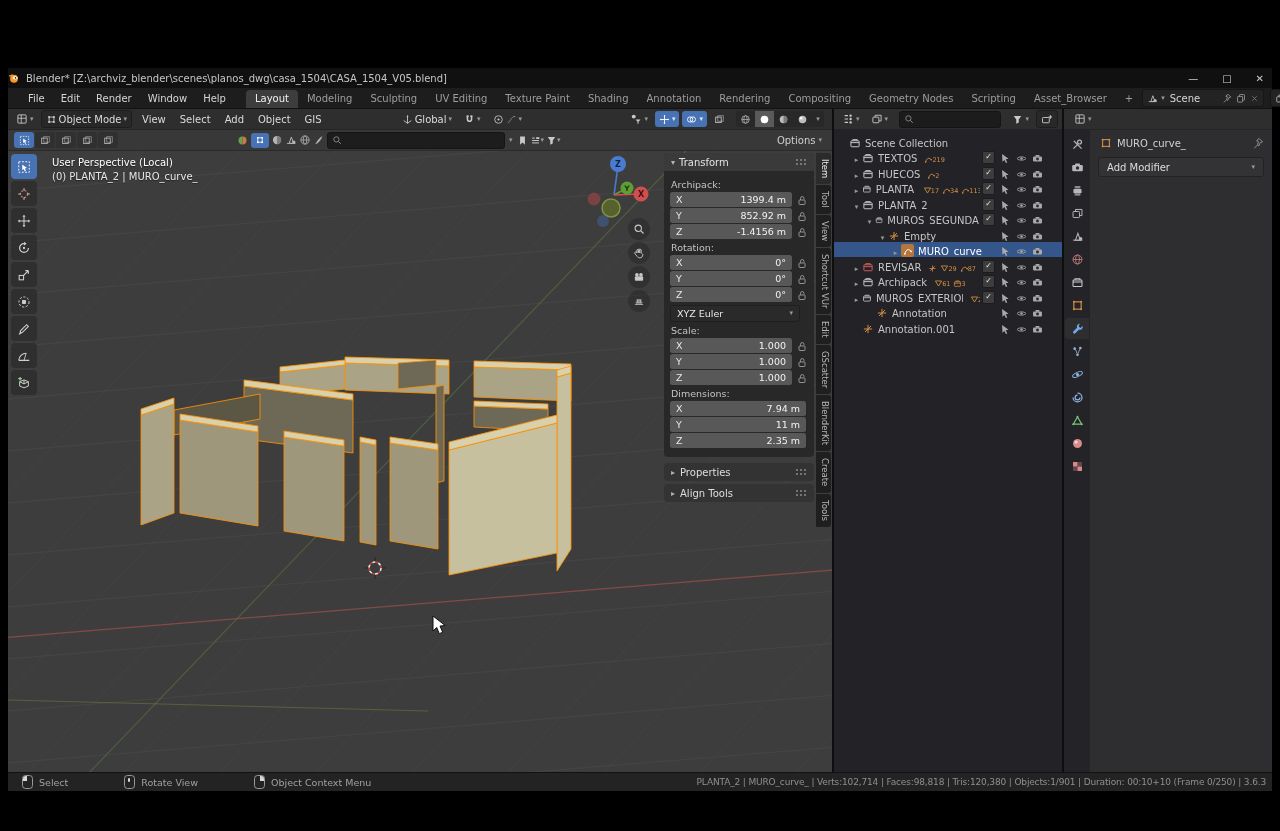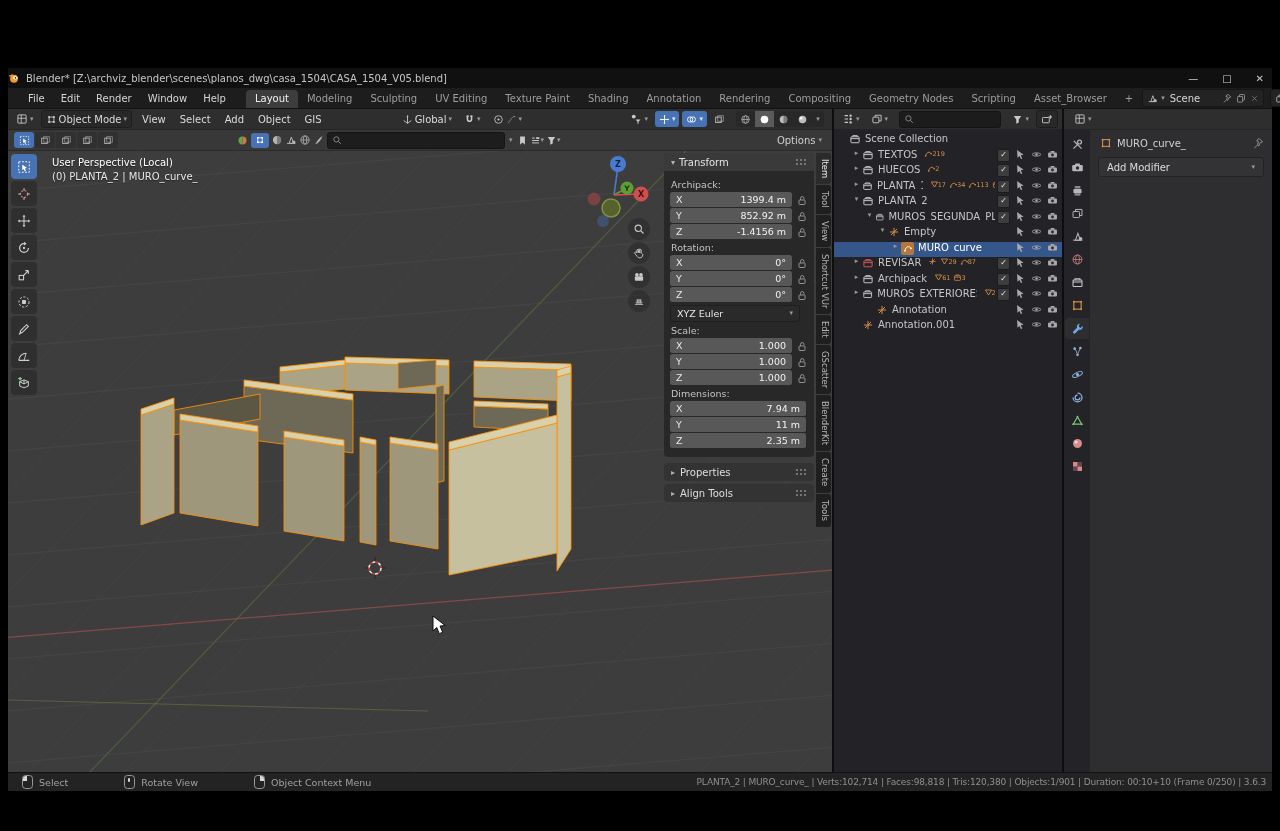--- a/index.html
+++ b/index.html
@@ -84,21 +84,21 @@
   .cpanel .arrow{color:#b0b0b0;font-size:8px;}
 
   .sidetabs{position:absolute;right:1px;top:2px;display:flex;flex-direction:column;gap:1px;width:15px;}
   .sidetab{writing-mode:vertical-rl;font-size:8.5px;color:#b5b5b5;background:#1f1f1f;border-radius:0 3px 3px 0;padding:6px 1px;text-align:center;white-space:nowrap;}
   .sidetab.active{background:#2b2b2c;color:#efefef;}
 
   
   .ol-header{padding:0 4px;gap:3px;}
   .olsearch{display:flex;align-items:center;background:#1c1c1c;border:1px solid #141414;border-radius:3px;height:15px;flex:1;margin:0 4px;padding:0 4px;gap:4px;color:#8d8d8d;max-width:112px;}
   .ol-body{flex:1;overflow:hidden;padding-top:3px;background:#232327;}
-  .olrow{height:15.5px;display:flex;align-items:flex-start;font-size:10px;color:#c6c6c6;padding-right:4px;white-space:nowrap;}
+  .olrow{height:15.5px;display:flex;align-items:flex-end;font-size:10px;color:#c6c6c6;padding-right:19px;white-space:nowrap;}
   .olrow.selected{background:#35568a;color:#fff;}
   .olrow .exp{width:11px;text-align:center;color:#9a9a9a;font-size:7px;flex:0 0 auto;}
   .olrow .olname{margin-left:4px;overflow:hidden;flex:0 1 auto;}
   .olrow .badges{display:flex;align-items:flex-end;gap:3px;margin-left:7px;overflow:hidden;}
   .badge{display:flex;align-items:flex-end;color:#d79046;}
   .badge .bn{font-size:6.5px;color:#d79046;margin-left:-1px;}
   .olrow .sp{flex:1 1 0;min-width:2px;}
   .olchk{width:11px;height:11px;background:#3d3d3d;border:1px solid #1c1c1c;border-radius:2px;color:#e8e8e8;font-size:8px;line-height:10px;text-align:center;flex:0 0 auto;margin-right:5px;}
   .olctl{display:flex;gap:5px;align-items:center;color:#a9a9a9;flex:0 0 auto;}
   .iconbox{background:#b4763a;border-radius:2px;display:flex;align-items:center;justify-content:center;width:13px;height:13px;color:#fff;flex:0 0 auto;}

